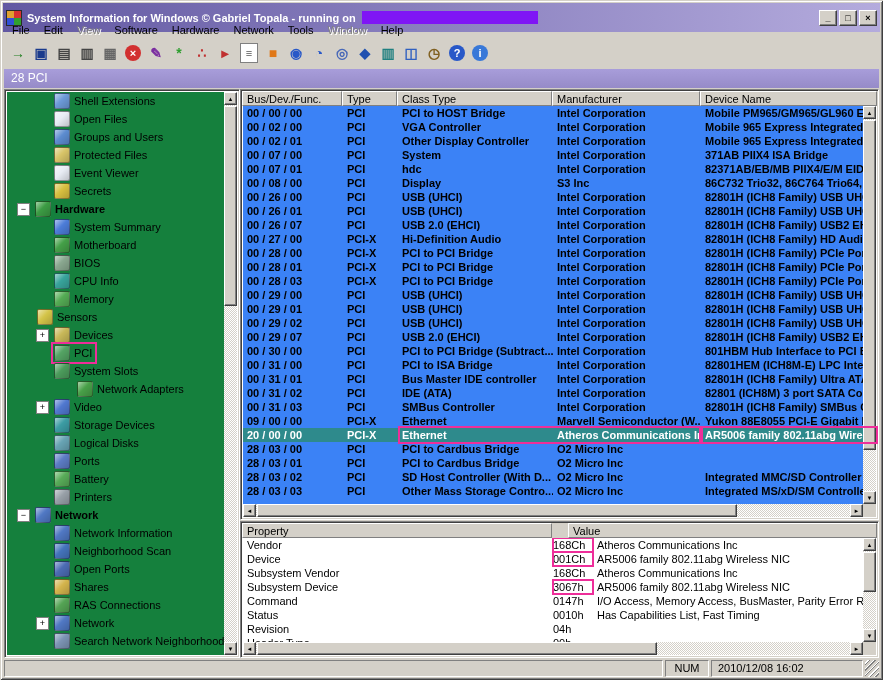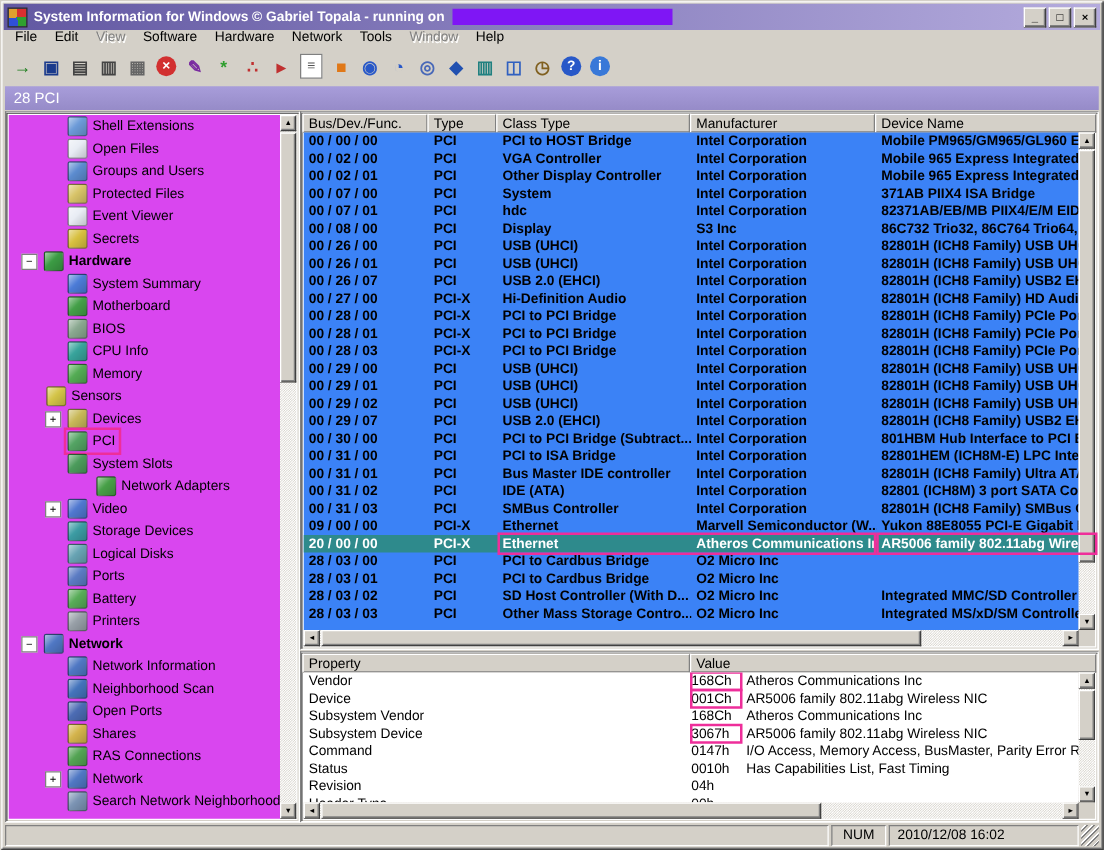--- a/index.html
+++ b/index.html
@@ -5,21 +5,21 @@
   html,body{margin:0;padding:0;}
   body{
     width:883px;height:680px;position:relative;overflow:hidden;
     background:#d4d0c8;
     font-family:"Liberation Sans",sans-serif;font-size:11px;color:#000;
     box-shadow: inset 1px 1px 0 #d4d0c8, inset -1px -1px 0 #404040,
                 inset 2px 2px 0 #ffffff, inset -2px -2px 0 #808080;
   }
   
   .titlebar{
-    position:absolute;left:3px;right:3px;top:3px;height:21px;
+    position:absolute;left:3px;right:3px;top:3px;height:29px;
     background:linear-gradient(to right,var(--titlebar-left,#6258A2),var(--titlebar-right,#B4ABDD));
     display:flex;align-items:center;padding:0 3px;color:#fff;font-weight:bold;
   }
   .app-icon{width:14px;height:14px;flex:0 0 auto;border:1px solid #2a2a2a;
     background:conic-gradient(#d83030 0 25%, #30a030 0 50%, #3050d8 0 75%, #e0a030 0);}
   .title-text{margin-left:5px;white-space:nowrap;overflow:hidden;}
   .redaction{width:176px;height:13px;margin-left:6px;background:var(--redaction-purple,#7F16F5);flex:0 0 auto;}
   .win-buttons{margin-left:auto;display:flex;gap:2px;}
   .win-btn{width:16px;height:14px;background:#d4d0c8;color:#000;font-weight:bold;font-size:9px;
     display:flex;align-items:center;justify-content:center;
@@ -38,21 +38,21 @@
   .tb-icon.bordered .tb-glyph{font-size:11px;}
   
   .category-bar{position:absolute;left:4px;right:4px;top:69px;height:19px;
     background:linear-gradient(to bottom,#a89dda,var(--category-bar,#968BC8));
     color:#fff;line-height:19px;padding-left:7px;font-size:12px;}
   
   .sunken{background:#fff;border:1px solid;border-color:#808080 #fff #fff #808080;
     box-shadow:inset 1px 1px 0 #404040, inset -1px -1px 0 #d4d0c8;}
   
   .tree-panel{position:absolute;left:4px;top:89px;width:234px;bottom:22px;}
-  .tree-scroll{position:absolute;left:2px;top:2px;right:15px;bottom:2px;overflow:hidden;background:#d946ef;}
+  .tree-scroll{position:absolute;left:2px;top:2px;right:15px;bottom:2px;overflow:hidden;background:#15803d;}
   .tree-item{height:18px;display:flex;align-items:center;white-space:nowrap;}
   .tree-item.bold{font-weight:bold;}
   .expander{width:11px;height:11px;flex:0 0 auto;border:1px solid #808080;background:#fff;color:#000;
     font-size:9px;line-height:9px;display:flex;align-items:center;justify-content:center;margin-right:4px;font-weight:normal;}
   .item-box{display:flex;align-items:center;padding:1px 3px 1px 1px;}
   .tree-item.annotated .item-box{outline:2px solid var(--annotation-pink,#EE2E9A);}
   .tree-icon{width:14px;height:14px;flex:0 0 auto;margin-right:4px;border-radius:2px;
     border:1px solid rgba(0,0,0,.4);
     background-image:linear-gradient(135deg,rgba(255,255,255,.55),rgba(255,255,255,0) 45%,rgba(0,0,0,.18));}
   
@@ -93,21 +93,21 @@
   .table-hsb{left:2px;right:15px;bottom:2px;height:13px;}
   
   .prop-area{position:absolute;left:240px;top:521px;right:4px;bottom:22px;}
   .pbody{position:absolute;top:16px;left:2px;right:15px;bottom:15px;overflow:hidden;background:#fff;}
   .prow{display:flex;height:14px;line-height:14px;white-space:nowrap;}
   .pname{width:310px;flex:0 0 auto;padding-left:4px;box-sizing:border-box;overflow:hidden;}
   .pval{flex:1 1 auto;display:flex;min-width:0;}
   .pcode{width:44px;flex:0 0 auto;}
   .prow.annotated .pcode{outline:2px solid var(--annotation-pink,#EE2E9A);outline-offset:-1px;width:40px;margin-right:4px;}
   .ptext{overflow:hidden;}
-  .pc0{width:310px;} .pc1{flex:1 1 auto;}
+  .pc0{width:310px;} .pc1{flex:1 1 auto;margin-left:16px;}
   .prop-vsb{right:2px;top:16px;bottom:15px;width:13px;}
   .prop-hsb{left:2px;right:15px;bottom:2px;height:13px;}
   
   .statusbar{position:absolute;left:4px;right:4px;bottom:3px;height:17px;display:flex;gap:2px;align-items:stretch;}
   .sb-panel{border:1px solid;border-color:#808080 #fff #fff #808080;padding:1px 6px 0;box-sizing:border-box;
     white-space:nowrap;overflow:hidden;}
   .sb-main{flex:1 1 auto;}
   .sb-num{width:44px;text-align:center;flex:0 0 auto;}
   .sb-date{width:152px;flex:0 0 auto;}
   .grip{width:14px;flex:0 0 auto;

